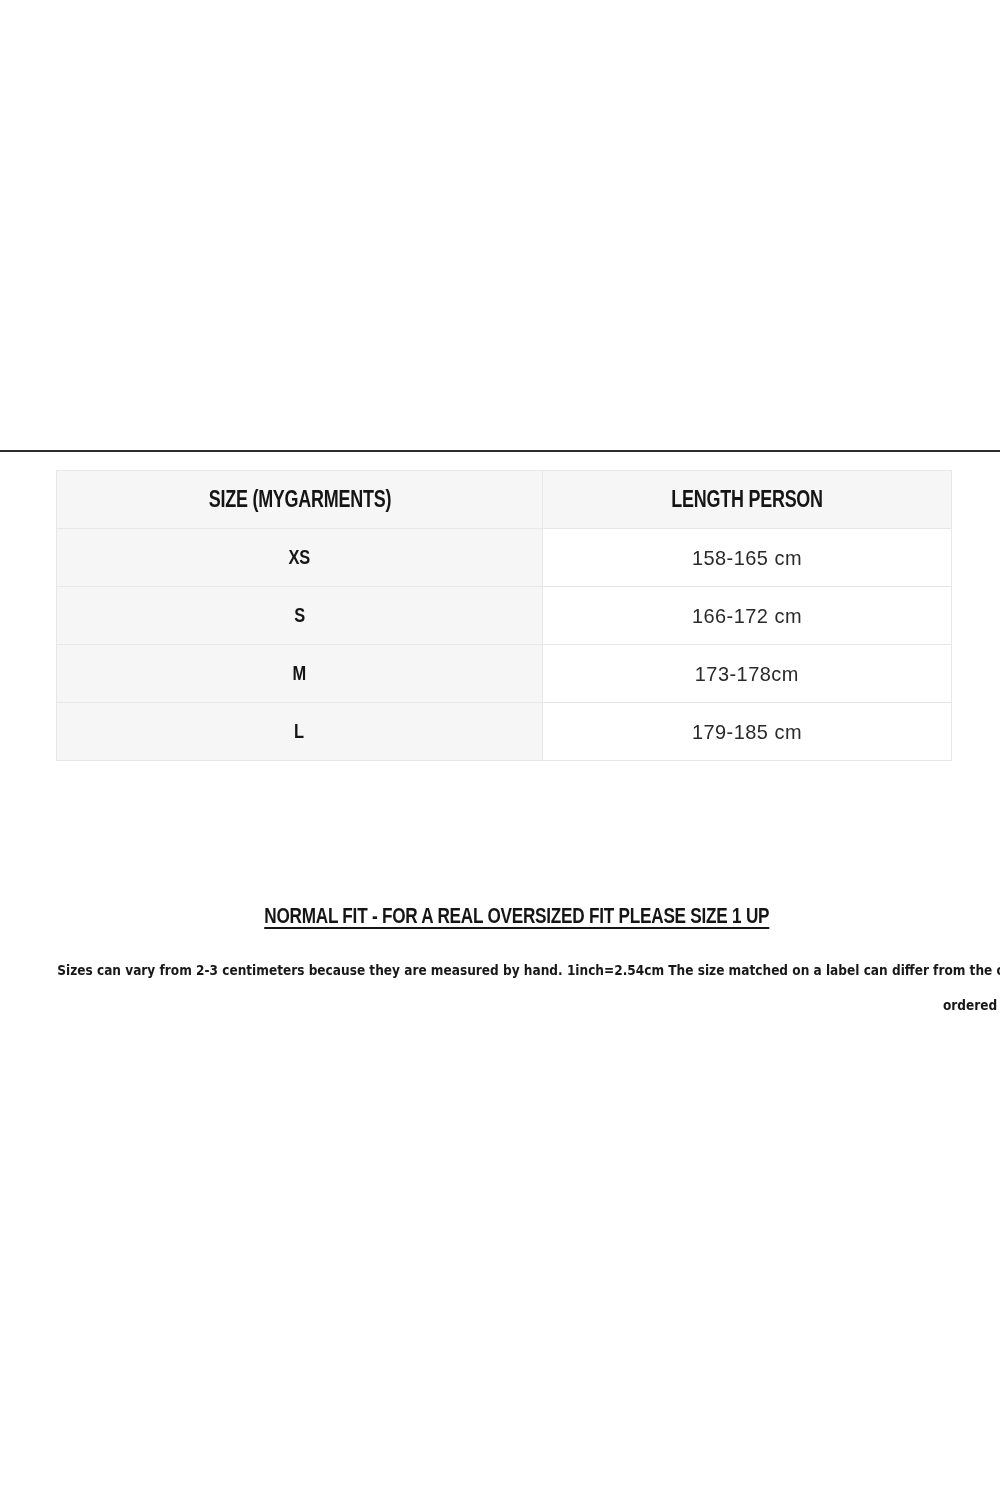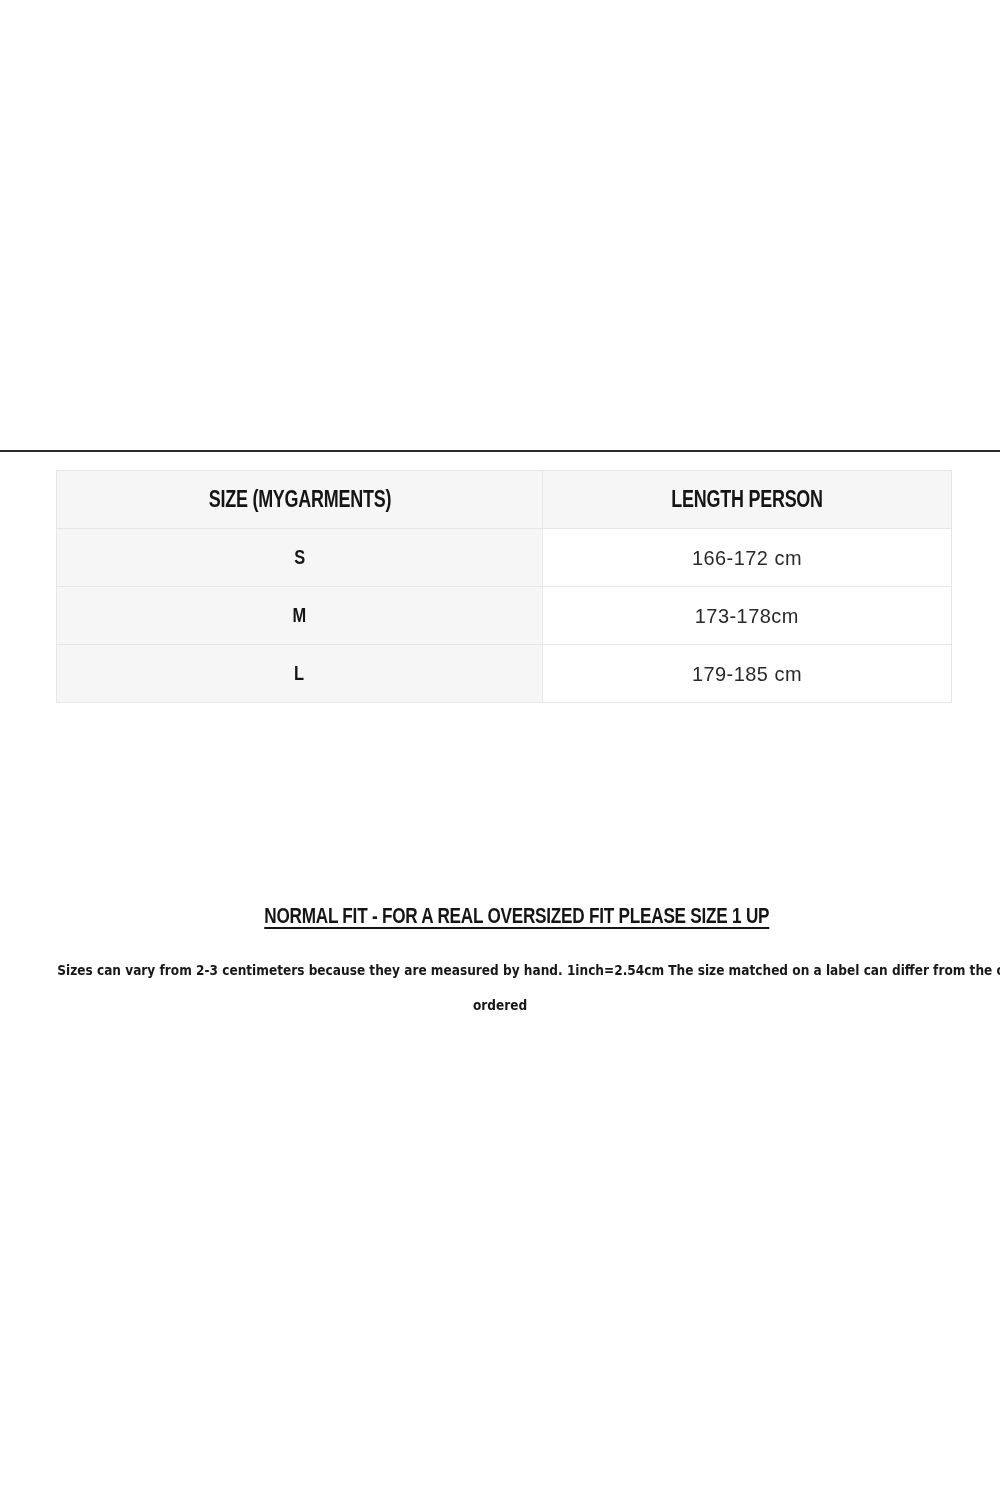--- a/index.html
+++ b/index.html
@@ -110,21 +110,21 @@
     left: 0;
     width: 1000px;
     margin: 0;
     text-align: center;
     font-family: "DejaVu Sans", sans-serif;
     font-size: 13.5px;
     font-weight: 700;
     color: #181818;
   }
   .disclaimer-line-1 { top: 962px; }
-  .disclaimer-line-2 { top: 997px; }
+  .disclaimer-line-2 { top: 997px; text-align: right; }
   .disclaimer .squeeze {
     display: inline-block;
     transform: scaleX(0.9);
     transform-origin: 50% 50%;
     white-space: nowrap;
   }
 </style>
 </head>
 <body>
 
@@ -141,20 +141,28 @@
       <tr>
         <th>
           <span class="cond">SIZE (MYGARMENTS)</span>
         </th>
         <th>
           <span class="cond">LENGTH PERSON</span>
         </th>
       </tr>
     </thead>
     <tbody>
+      <tr>
+        <td class="size-cell">
+          <span class="cond-size">XS</span>
+        </td>
+        <td class="len-cell">
+          <span class="val">158-165 cm</span>
+        </td>
+      </tr>
       <tr>
         <td class="size-cell">
           <span class="cond-size">S</span>
         </td>
         <td class="len-cell">
           <span class="val">166-172 cm</span>
         </td>
       </tr>
       <tr>
         <td class="size-cell">

